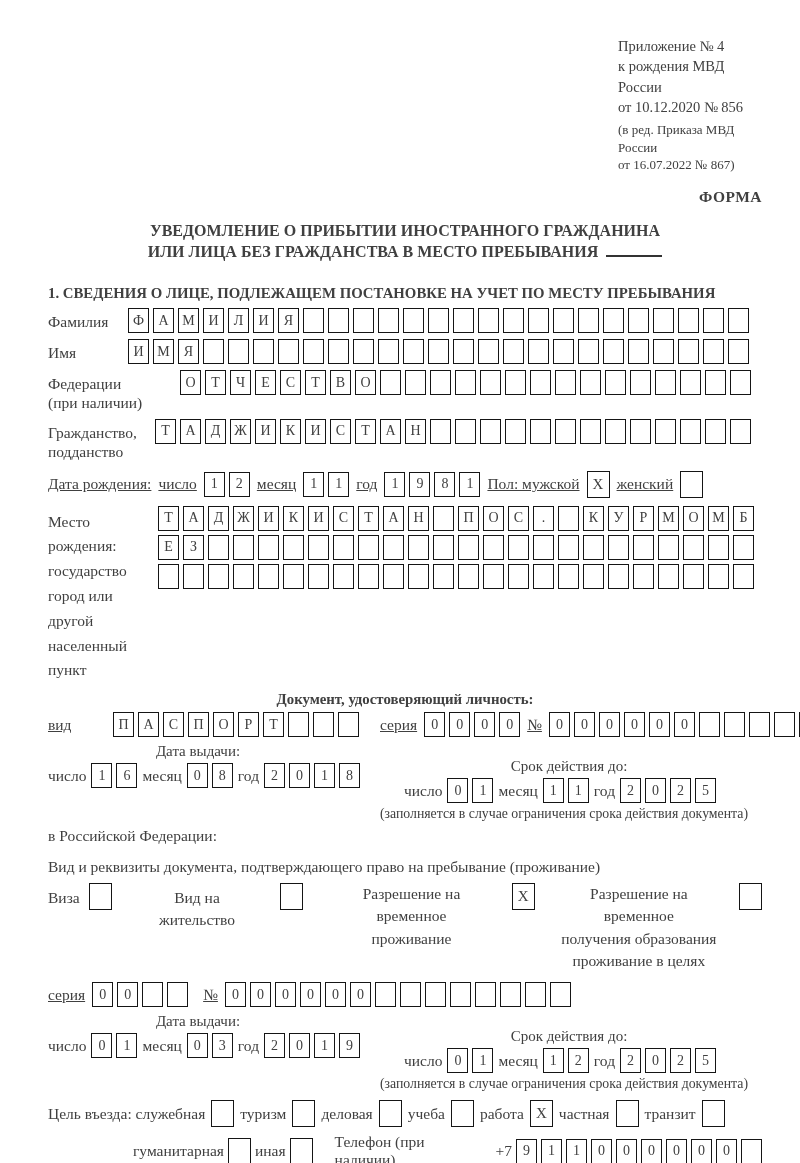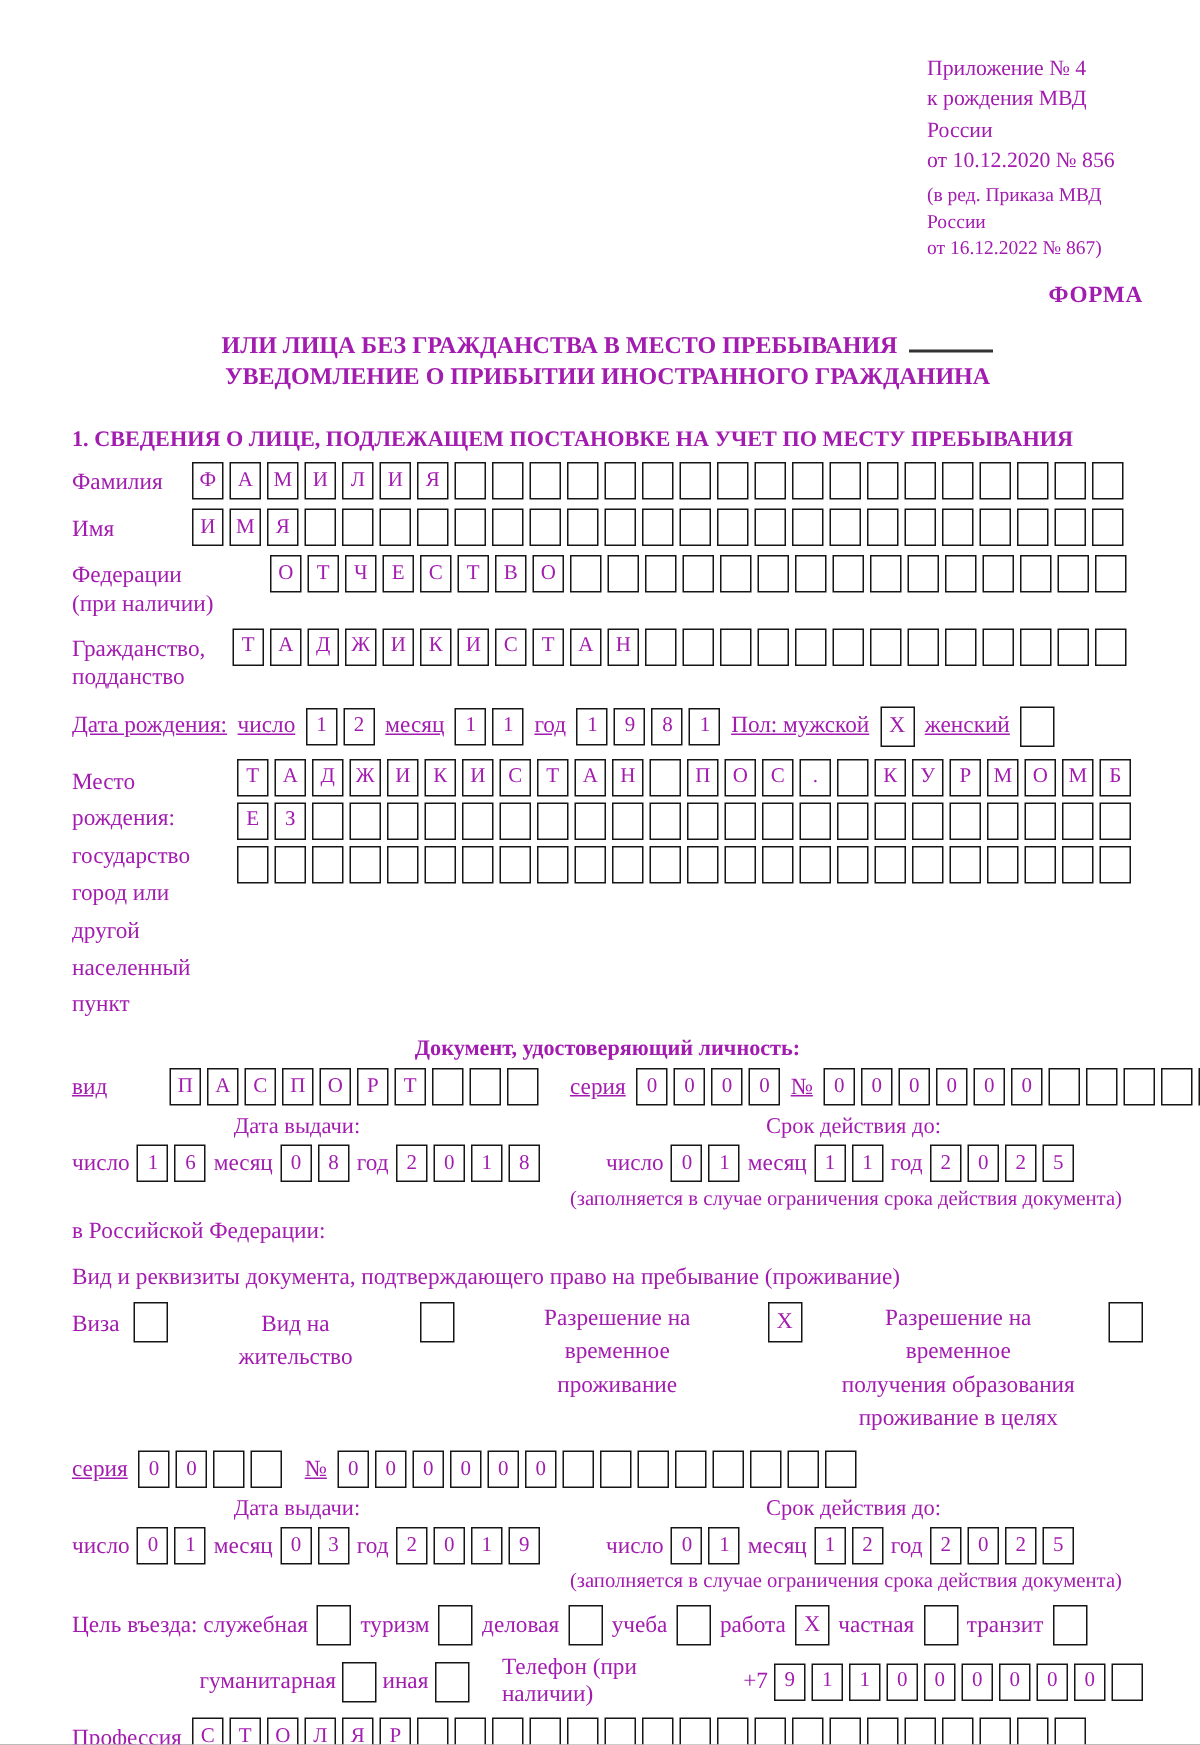--- a/index.html
+++ b/index.html
@@ -1,17 +1,17 @@
 <!DOCTYPE html>
 <html><head>
 <meta charset="utf-8">
 <style>
   html,body{margin:0;padding:0;background:#888;}
   .page{
-    width:800px;height:1163px;box-sizing:border-box;background:#fff;color:#a21caf;
+    width:800px;height:1163px;box-sizing:border-box;background:#fff;color:#404040;
     font-family:"Liberation Serif","DejaVu Serif",serif;font-size:15.5px;
     padding:36px 38px 10px 48px;overflow:hidden;margin:0 auto;position:relative;
   }
   .appendix{margin-left:570px;line-height:1.4;font-size:14.5px;}
   .appendix .small{font-size:13px;line-height:1.35;margin-top:4px;}
   .forma{text-align:right;font-weight:bold;font-size:15.5px;margin-top:14px;letter-spacing:.5px;}
   .title{ text-align:center;font-weight:bold;font-size:16px;margin-top:14px;line-height:1.35;}
   .blank-line{display:inline-block;width:56px;border-bottom:2px solid #333;height:12px;margin-left:8px;}
   .sec-head{font-weight:bold;font-size:14.8px;margin-top:22px;}
   .frow{display:flex;align-items:flex-start;margin-top:6px;}
@@ -26,48 +26,48 @@
     width:23px;height:27px;box-sizing:border-box;border:1.7px solid #151515;
     display:inline-flex;align-items:center;justify-content:center;font-size:15px;flex:none;vertical-align:middle;
   }
   .inline{display:flex;align-items:center;gap:7px;flex-wrap:nowrap;}
   .dlbl{flex:none;text-decoration:underline;}
   .stack > div{margin-bottom:4px;}
   .doc-head{text-align:center;font-weight:bold;font-size:14.8px;margin-top:8px;}
   .datepair{display:flex;margin-top:6px;}
   .datecol{width:356px;flex:none;}
   .dhead{text-align:center;width:300px;font-size:15px;}
-  .dhead.r{width:330px;}
+  .dhead.r{width:330px;margin-top:15px;}
   .dgroup{display:flex;align-items:center;gap:5px;margin-top:3px;}
   .note{font-size:13.8px;text-align:right;padding-right:14px;margin-top:3px;}
   .plain{margin-top:8px;line-height:1.5;}
   .optrow{display:flex;align-items:flex-start;margin-top:4px;}
   .optlbl{text-align:center;line-height:1.45;}
 </style>
 </head>
 <body>
 
 <div class="page">
 
   <div class="appendix">
     <div>Приложение № 4</div>
     <div>к рождения МВД России</div>
     <div>от 10.12.2020 № 856</div>
     <div class="small">
       <div>(в ред. Приказа МВД России</div>
-      <div>от 16.12.2022 № 867)</div>
+      <div>от 16.07.2022 № 867)</div>
     </div>
   </div>
   <div class="forma">ФОРМА</div>
 
   <div class="title">
+    <div>УВЕДОМЛЕНИЕ О ПРИБЫТИИ ИНОСТРАННОГО ГРАЖДАНИНА</div>
     <div>
       <span>ИЛИ ЛИЦА БЕЗ ГРАЖДАНСТВА В МЕСТО ПРЕБЫВАНИЯ</span><span class="blank-line"></span>
     </div>
-    <div>УВЕДОМЛЕНИЕ О ПРИБЫТИИ ИНОСТРАННОГО ГРАЖДАНИНА</div>
   </div>
 
   <div class="sec-head">1. СВЕДЕНИЯ О ЛИЦЕ, ПОДЛЕЖАЩЕМ ПОСТАНОВКЕ НА УЧЕТ ПО МЕСТУ ПРЕБЫВАНИЯ</div>
 
   <div class="frow">
     <div class="flabel w80">Фамилия</div>
     <div class="cellrow">
         <span class="cell">Ф</span>
         <span class="cell">А</span>
         <span class="cell">М</span>

